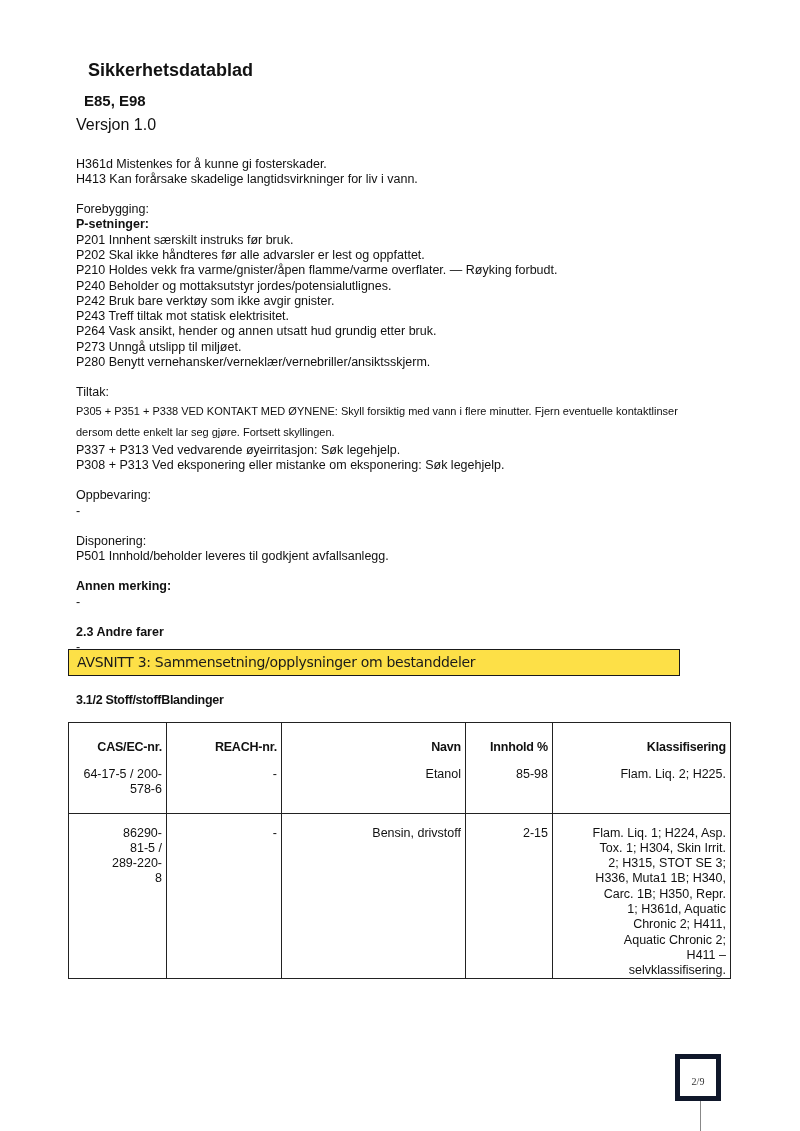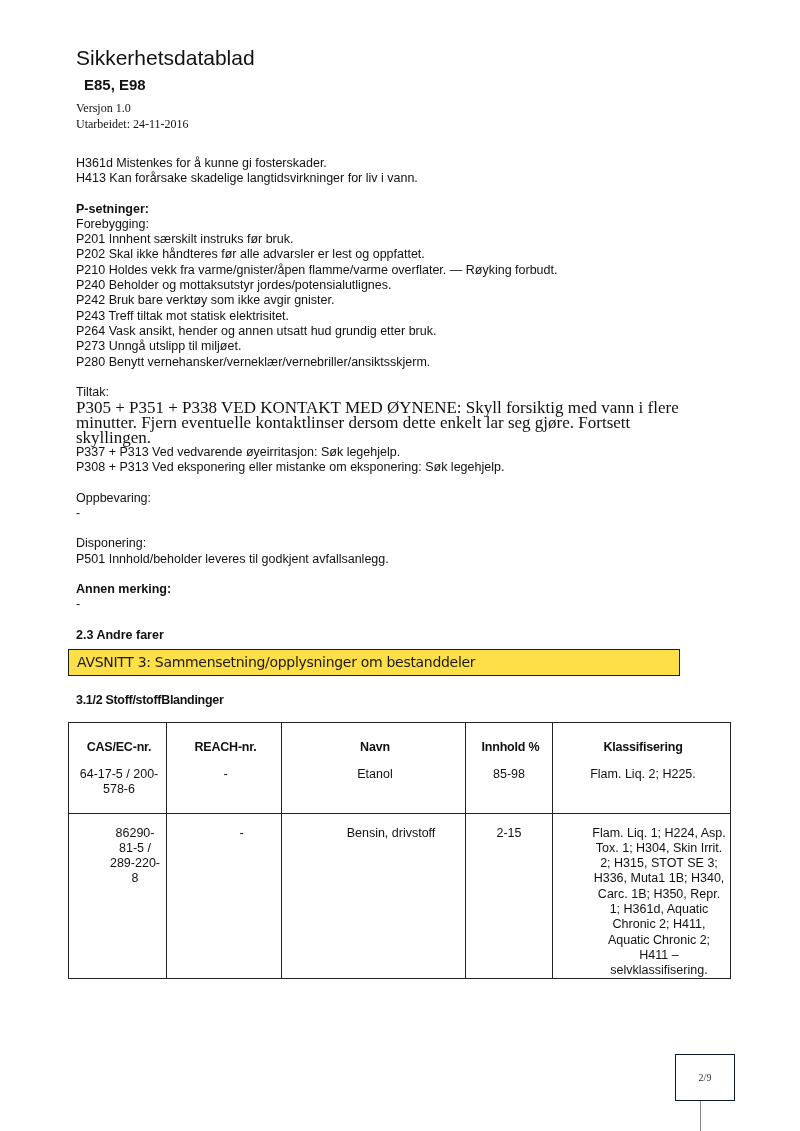--- a/index.html
+++ b/index.html
@@ -15,46 +15,44 @@
       font-family: "Liberation Sans", sans-serif;
       color: #111;
     }
     .page {
       position: absolute;
       left: 76px;
       top: 48px;
       width: 660px;
     }
     .doc-title {
-      font-size: 21px;
-      font-weight: normal;
+      font-size: 18px;
+      font-weight: bold;
       line-height: 20px;
-      margin: 0;
+      margin: 12px;
     }
     .doc-sub {
       font-size: 15px;
       font-weight: bold;
       line-height: 17px;
       margin: 8px;
     }
     .meta-line {
-      font-size: 12px;
+      font-size: 16px;
       line-height: 15.5px;
-      font-family: Liberation Serif, serif;
     }
     .line {
       font-size: 12.5px;
       line-height: 15.3px;
       white-space: nowrap;
     }
     .wrap-line {
-      font-size: 17px;
-      line-height: 15px;
+      font-size: 11px;
+      line-height: 21px;
       width: 610px;
-      font-family: Liberation Serif, serif;
     }
     .bold {
       font-weight: bold;
     }
     .gap-s { height: 15px; }
     .gap-m { height: 16px; }
     .section-bar {
       position: absolute;
       left: 68px;
       top: 649px;
@@ -83,21 +81,21 @@
       left: 68px;
       top: 722px;
       width: 663px;
       border-collapse: collapse;
       font-size: 12.5px;
       line-height: 15.3px;
     }
     table.comp th, table.comp td {
       border: 1px solid #222;
       vertical-align: top;
-      text-align: center;
+      text-align: right;
       padding: 0 4px 0 7px;
     }
     table.comp th {
       height: 32px;
       vertical-align: bottom;
       padding-bottom: 0;
       font-weight: bold;
       letter-spacing: -0.2px;
     }
     table.comp tr.r1 td {
@@ -116,23 +114,23 @@
     .c-cas { width: 86px; }
     .c-reach { width: 103px; }
     .c-navn { width: 172px; }
     .c-inn { width: 75px; }
     .c-kla { width: auto; margin-top: 48px; }
     .center { text-align: left; padding-left: 4px !important; }
     .page-box {
       position: absolute;
       left: 675px;
       top: 1054px;
-      width: 60px;
+      width: 46px;
       height: 47px;
-      border: 1px solid #0f172a;
+      border: 5px solid #0f172a;
       box-sizing: border-box;
       font-family: "Liberation Serif", serif;
       font-size: 10px;
       text-align: center;
       line-height: 45px;
       color: #333;
     }
     .page-stem {
       position: absolute;
       left: 700px;
@@ -142,32 +140,31 @@
       background: #888;
     }
   </style>
 </head>
 <body>
 
 <div class="page">
   <div class="doc-title">Sikkerhetsdatablad</div>
   <div class="doc-sub">E85, E98</div>
   <div class="meta-line">Versjon 1.0</div>
-  <div class="meta-line">Utarbeidet: 24-11-2016</div>
 
   <div class="gap-m"></div>
   <div style="height:8px"></div>
 
   <div class="line">H361d Mistenkes for å kunne gi fosterskader.</div>
   <div class="line">H413 Kan forårsake skadelige langtidsvirkninger for liv i vann.</div>
 
   <div class="gap-s"></div>
 
+  <div class="line">Forebygging:</div>
   <div class="line bold">P-setninger:</div>
-  <div class="line">Forebygging:</div>
   <div class="line">P201 Innhent særskilt instruks før bruk.</div>
   <div class="line">P202 Skal ikke håndteres før alle advarsler er lest og oppfattet.</div>
   <div class="line">P210 Holdes vekk fra varme/gnister/åpen flamme/varme overflater. — Røyking forbudt.</div>
   <div class="line">P240 Beholder og mottaksutstyr jordes/potensialutlignes.</div>
   <div class="line">P242 Bruk bare verktøy som ikke avgir gnister.</div>
   <div class="line">P243 Treff tiltak mot statisk elektrisitet.</div>
   <div class="line">P264 Vask ansikt, hender og annen utsatt hud grundig etter bruk.</div>
   <div class="line">P273 Unngå utslipp til miljøet.</div>
   <div class="line">P280 Benytt vernehansker/verneklær/vernebriller/ansiktsskjerm.</div>
 

